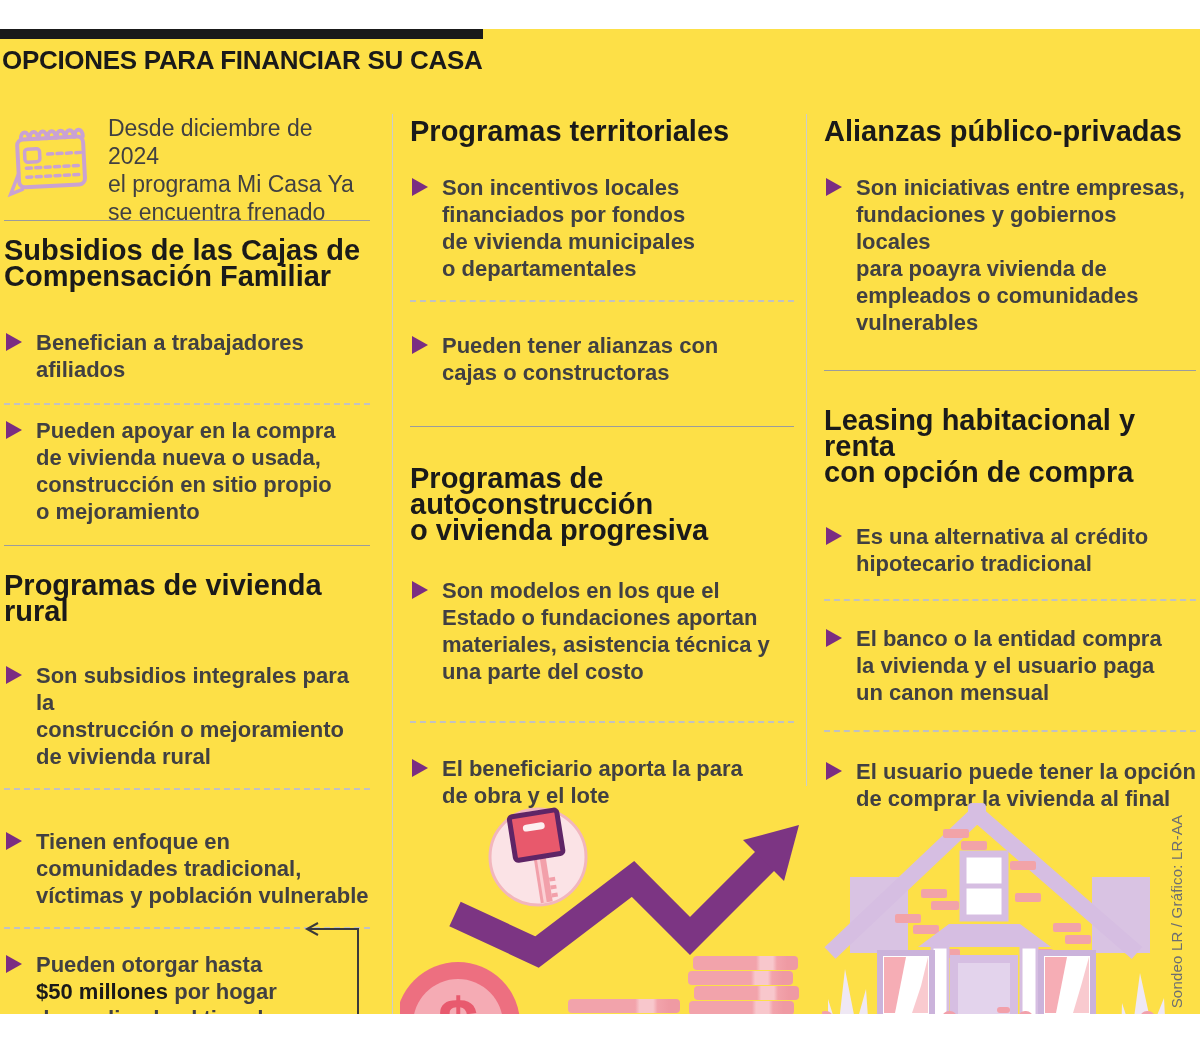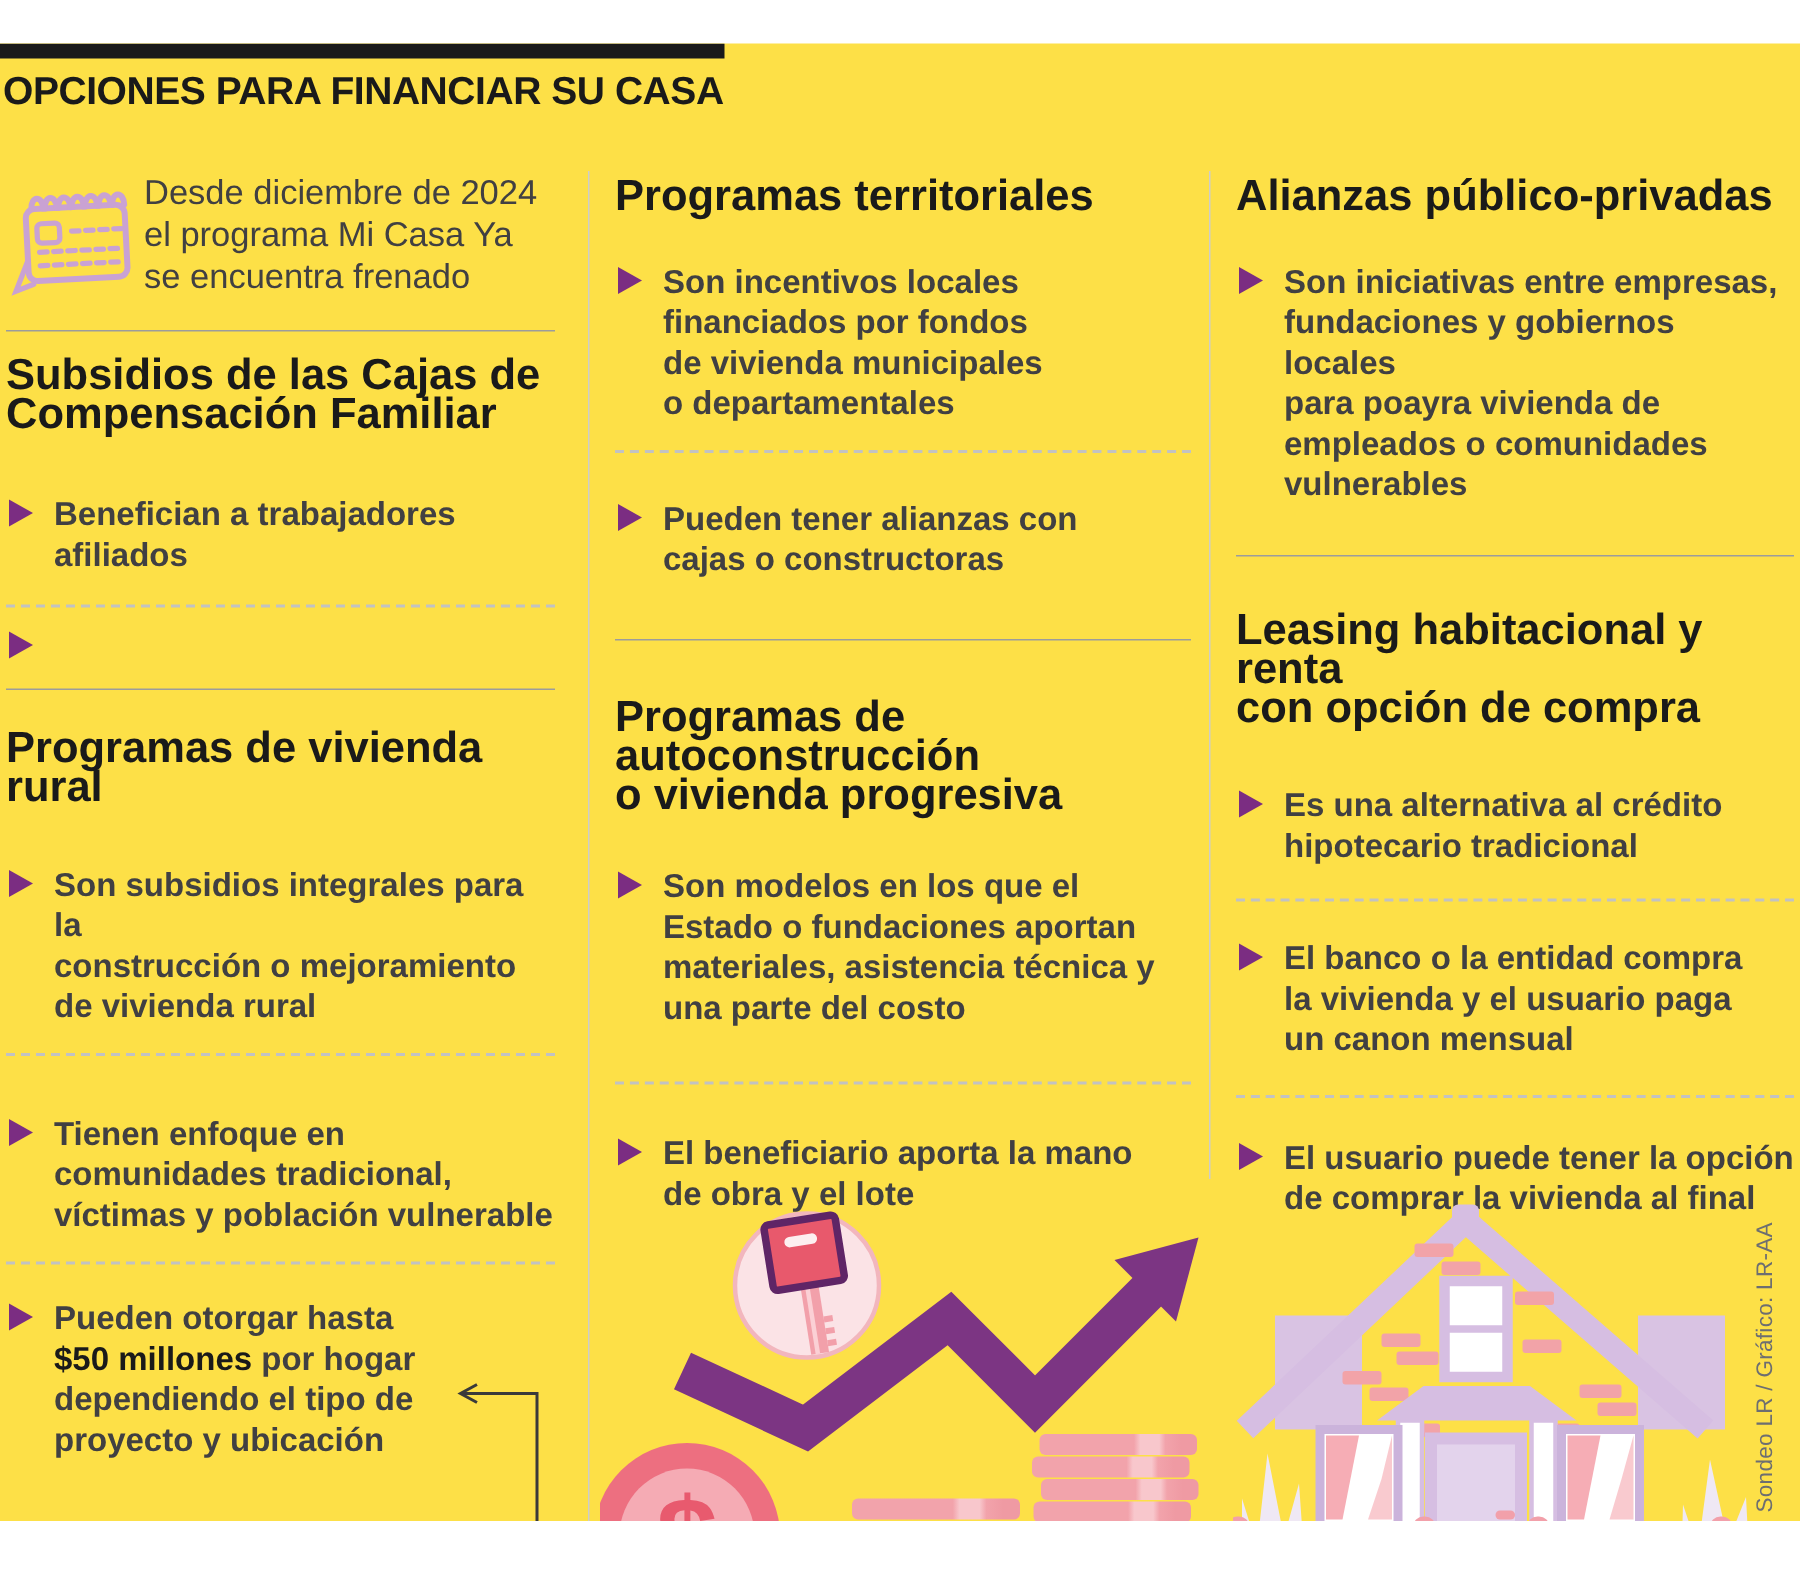--- a/index.html
+++ b/index.html
@@ -8,21 +8,21 @@
   .topbar{position:absolute;left:0;top:0;width:483px;height:10px;background:#1a1a1a;}
   .title{position:absolute;left:2px;top:16px;margin:0;font-size:26px;line-height:30px;
          font-weight:bold;color:#1a1a1a;letter-spacing:-0.3px;}
   .col{position:absolute;top:85px;}
   #col1{left:4px;width:366px;}
   #col2{left:410px;width:384px;}
   #col3{left:824px;width:372px;}
   .vdiv{position:absolute;top:85px;width:1px;background:#ccc;}
   #vdiv1{left:392px;height:960px;}
   #vdiv2{left:806px;height:672px;}
-  .intro{display:flex;align-items:flex-start;height:88px;margin-bottom:18px;}
+  .intro{display:flex;gap:12px;align-items:flex-start;height:88px;margin-bottom:18px;}
   .intro-text{margin:0;font-size:23px;line-height:28px;color:#414042;white-space:pre-line;}
   .sec-h{margin:0;font-size:29px;line-height:26px;font-weight:bold;color:#1a1a1a;white-space:pre-line;}
   .bullet{display:flex;gap:14px;padding-left:2px;font-weight:bold;}
   .tri{flex:0 0 auto;width:0;height:0;border-left:16px solid #7b2d82;
        border-top:9px solid transparent;border-bottom:9px solid transparent;margin-top:4px;}
   .btext{margin:0;font-size:22px;line-height:27px;color:#414042;white-space:pre-line;}
   .btext strong{color:#1a1a1a;}
   hr{border:none;margin:0;width:100%;}
   .dash{border-top:2px dashed #c2c2c2;}
   .solid{border-top:1px solid #9c9c9c;}
@@ -72,20 +72,24 @@
 Compensación Familiar</h2>
 
     <div class="bullet mt40">
       <span class="tri"></span>
       <p class="btext">Benefician a trabajadores
 afiliados</p>
     </div>
     <hr class="dash mt20">
     <div class="bullet mt12">
       <span class="tri"></span>
+      <p class="btext">Pueden apoyar en la compra
+de vivienda nueva o usada,
+construcción en sitio propio
+o mejoramiento</p>
     </div>
 
     <hr class="solid mt20">
     <h2 class="sec-h mt26">Programas de vivienda rural</h2>
 
     <div class="bullet mt38">
       <span class="tri"></span>
       <p class="btext">Son subsidios integrales para la
 construcción o mejoramiento
 de vivienda rural</p>
@@ -134,21 +138,21 @@
     <div class="bullet mt34">
       <span class="tri"></span>
       <p class="btext">Son modelos en los que el
 Estado o fundaciones aportan
 materiales, asistencia técnica y
 una parte del costo</p>
     </div>
     <hr class="dash mt36">
     <div class="bullet mt32">
       <span class="tri"></span>
-      <p class="btext">El beneficiario aporta la mano
+      <p class="btext">El beneficiario aporta la para
 de obra y el lote</p>
     </div>
   </div>
 
   <div class="col" id="col3">
     <h2 class="sec-h mt4">Alianzas público-privadas</h2>
     <div class="bullet mt30">
       <span class="tri"></span>
       <p class="btext">Son iniciativas entre empresas,
 fundaciones y gobiernos locales

